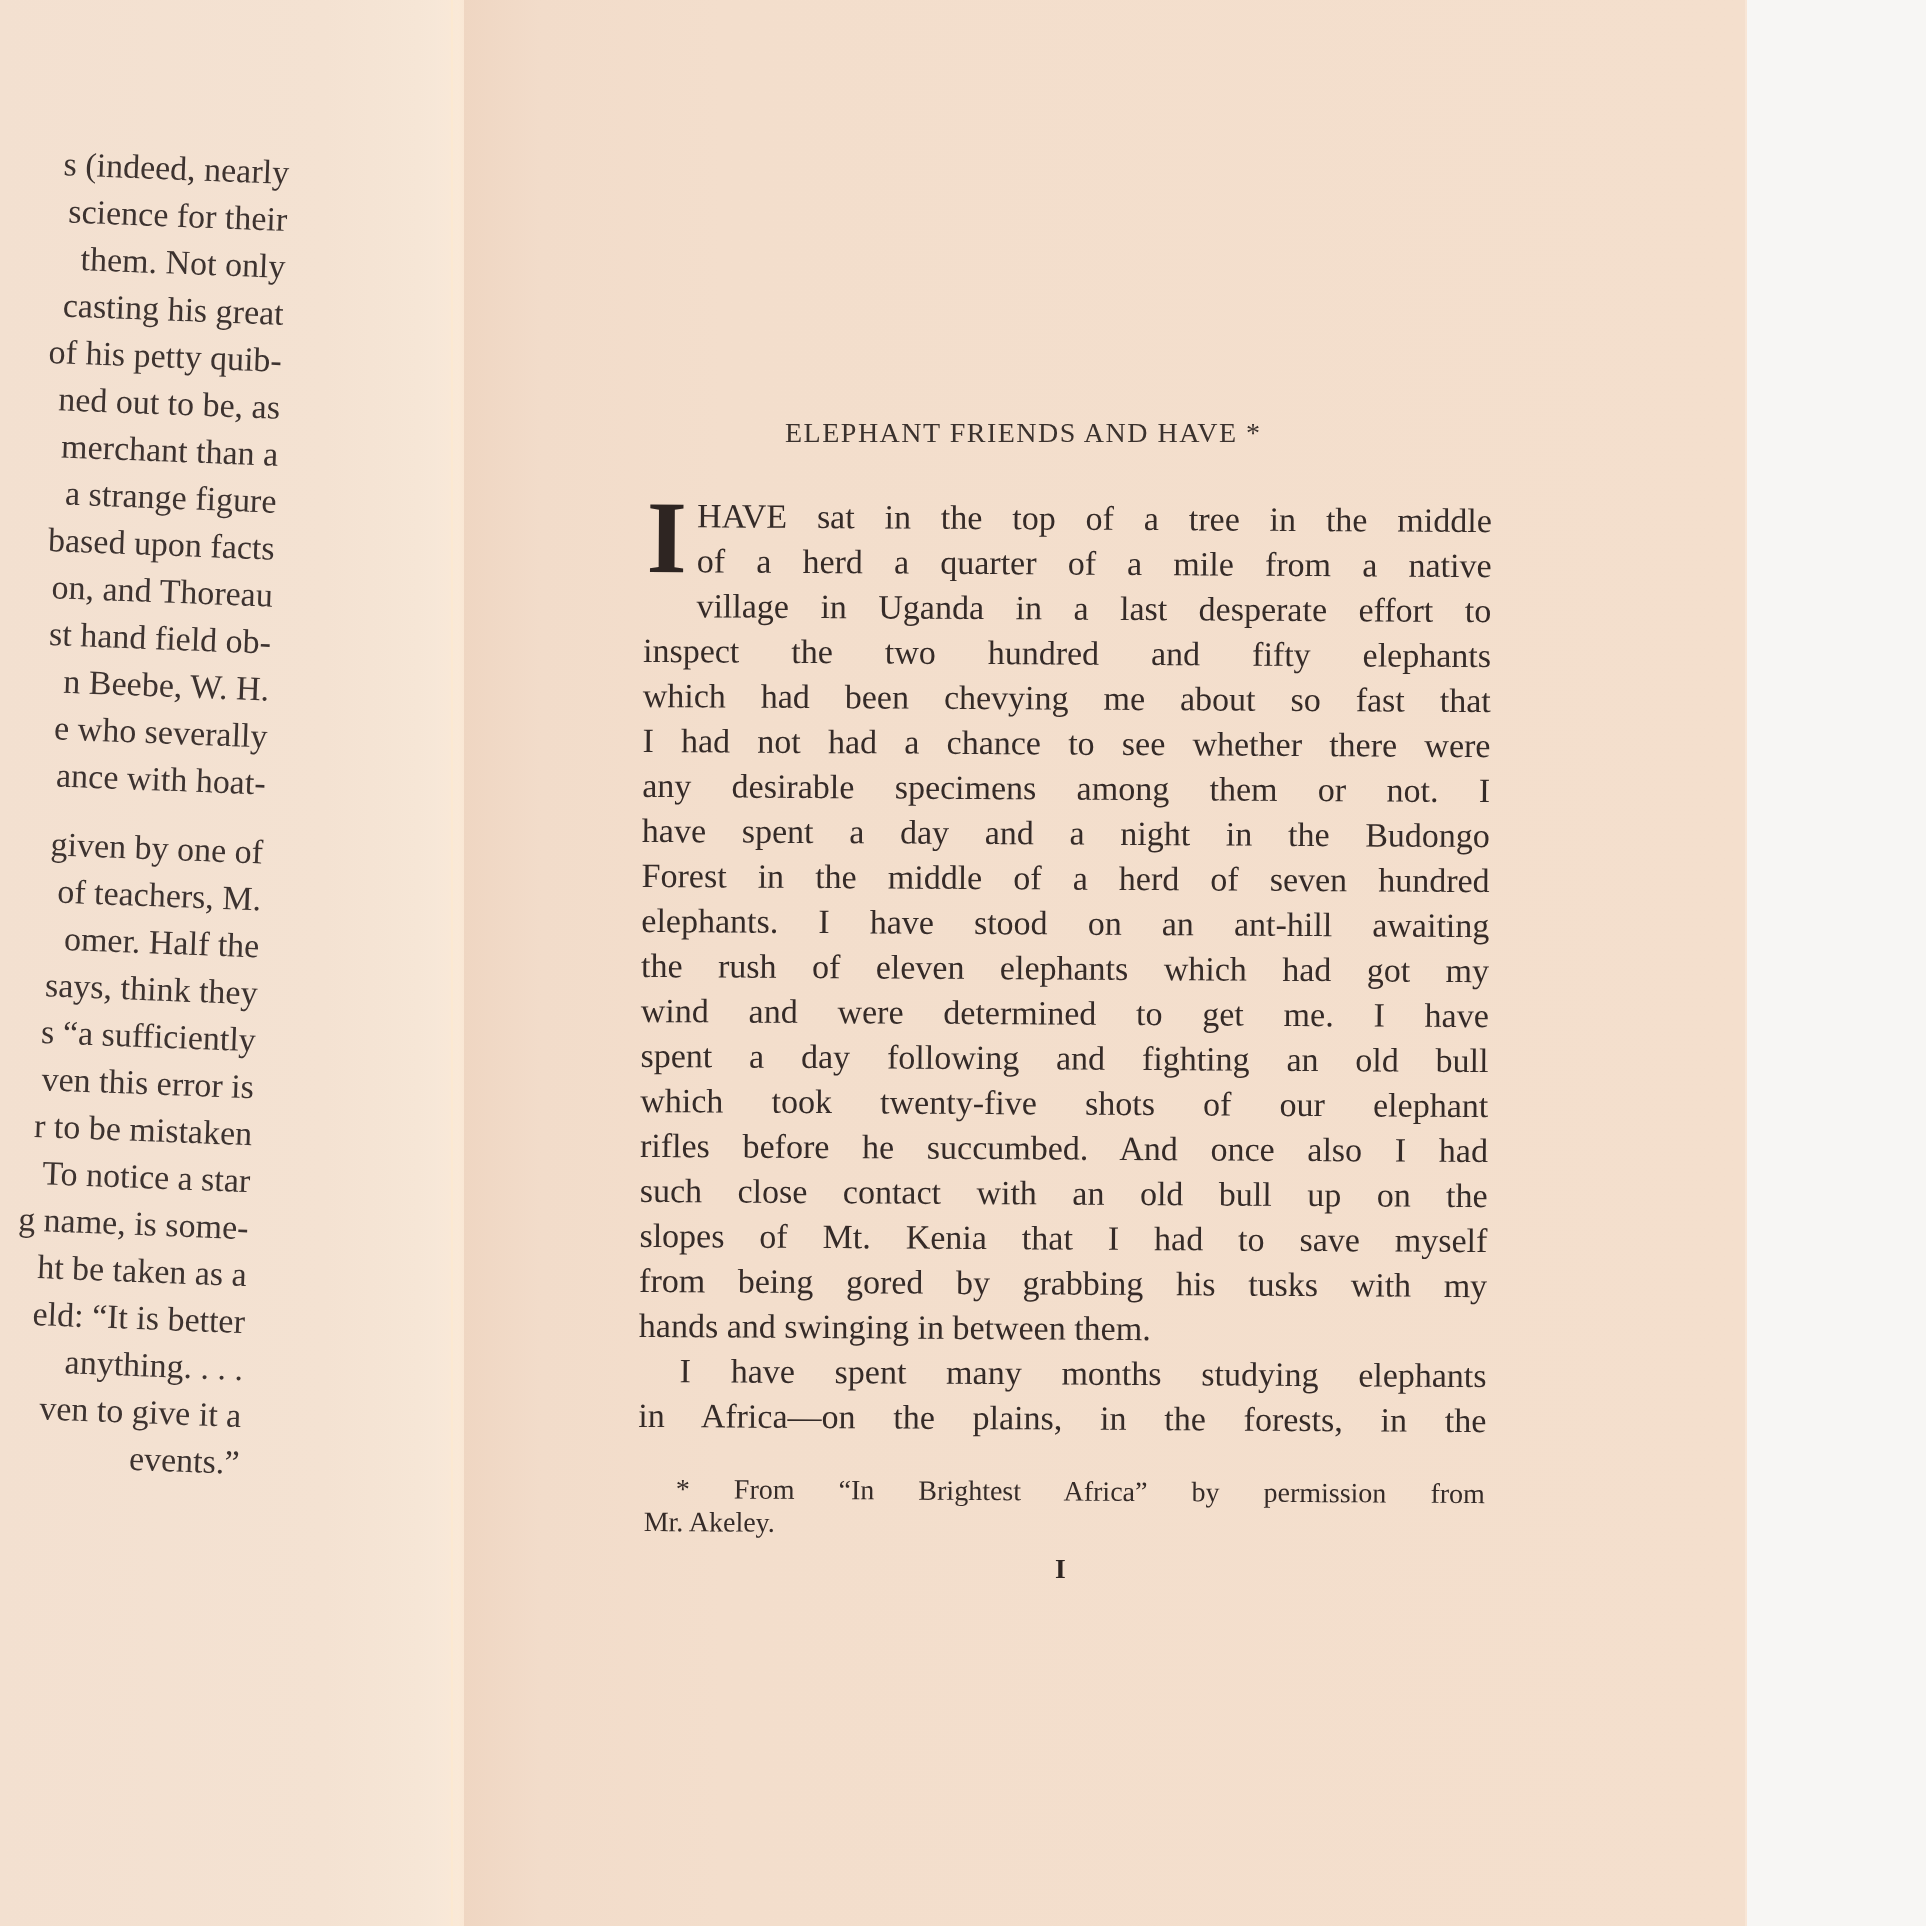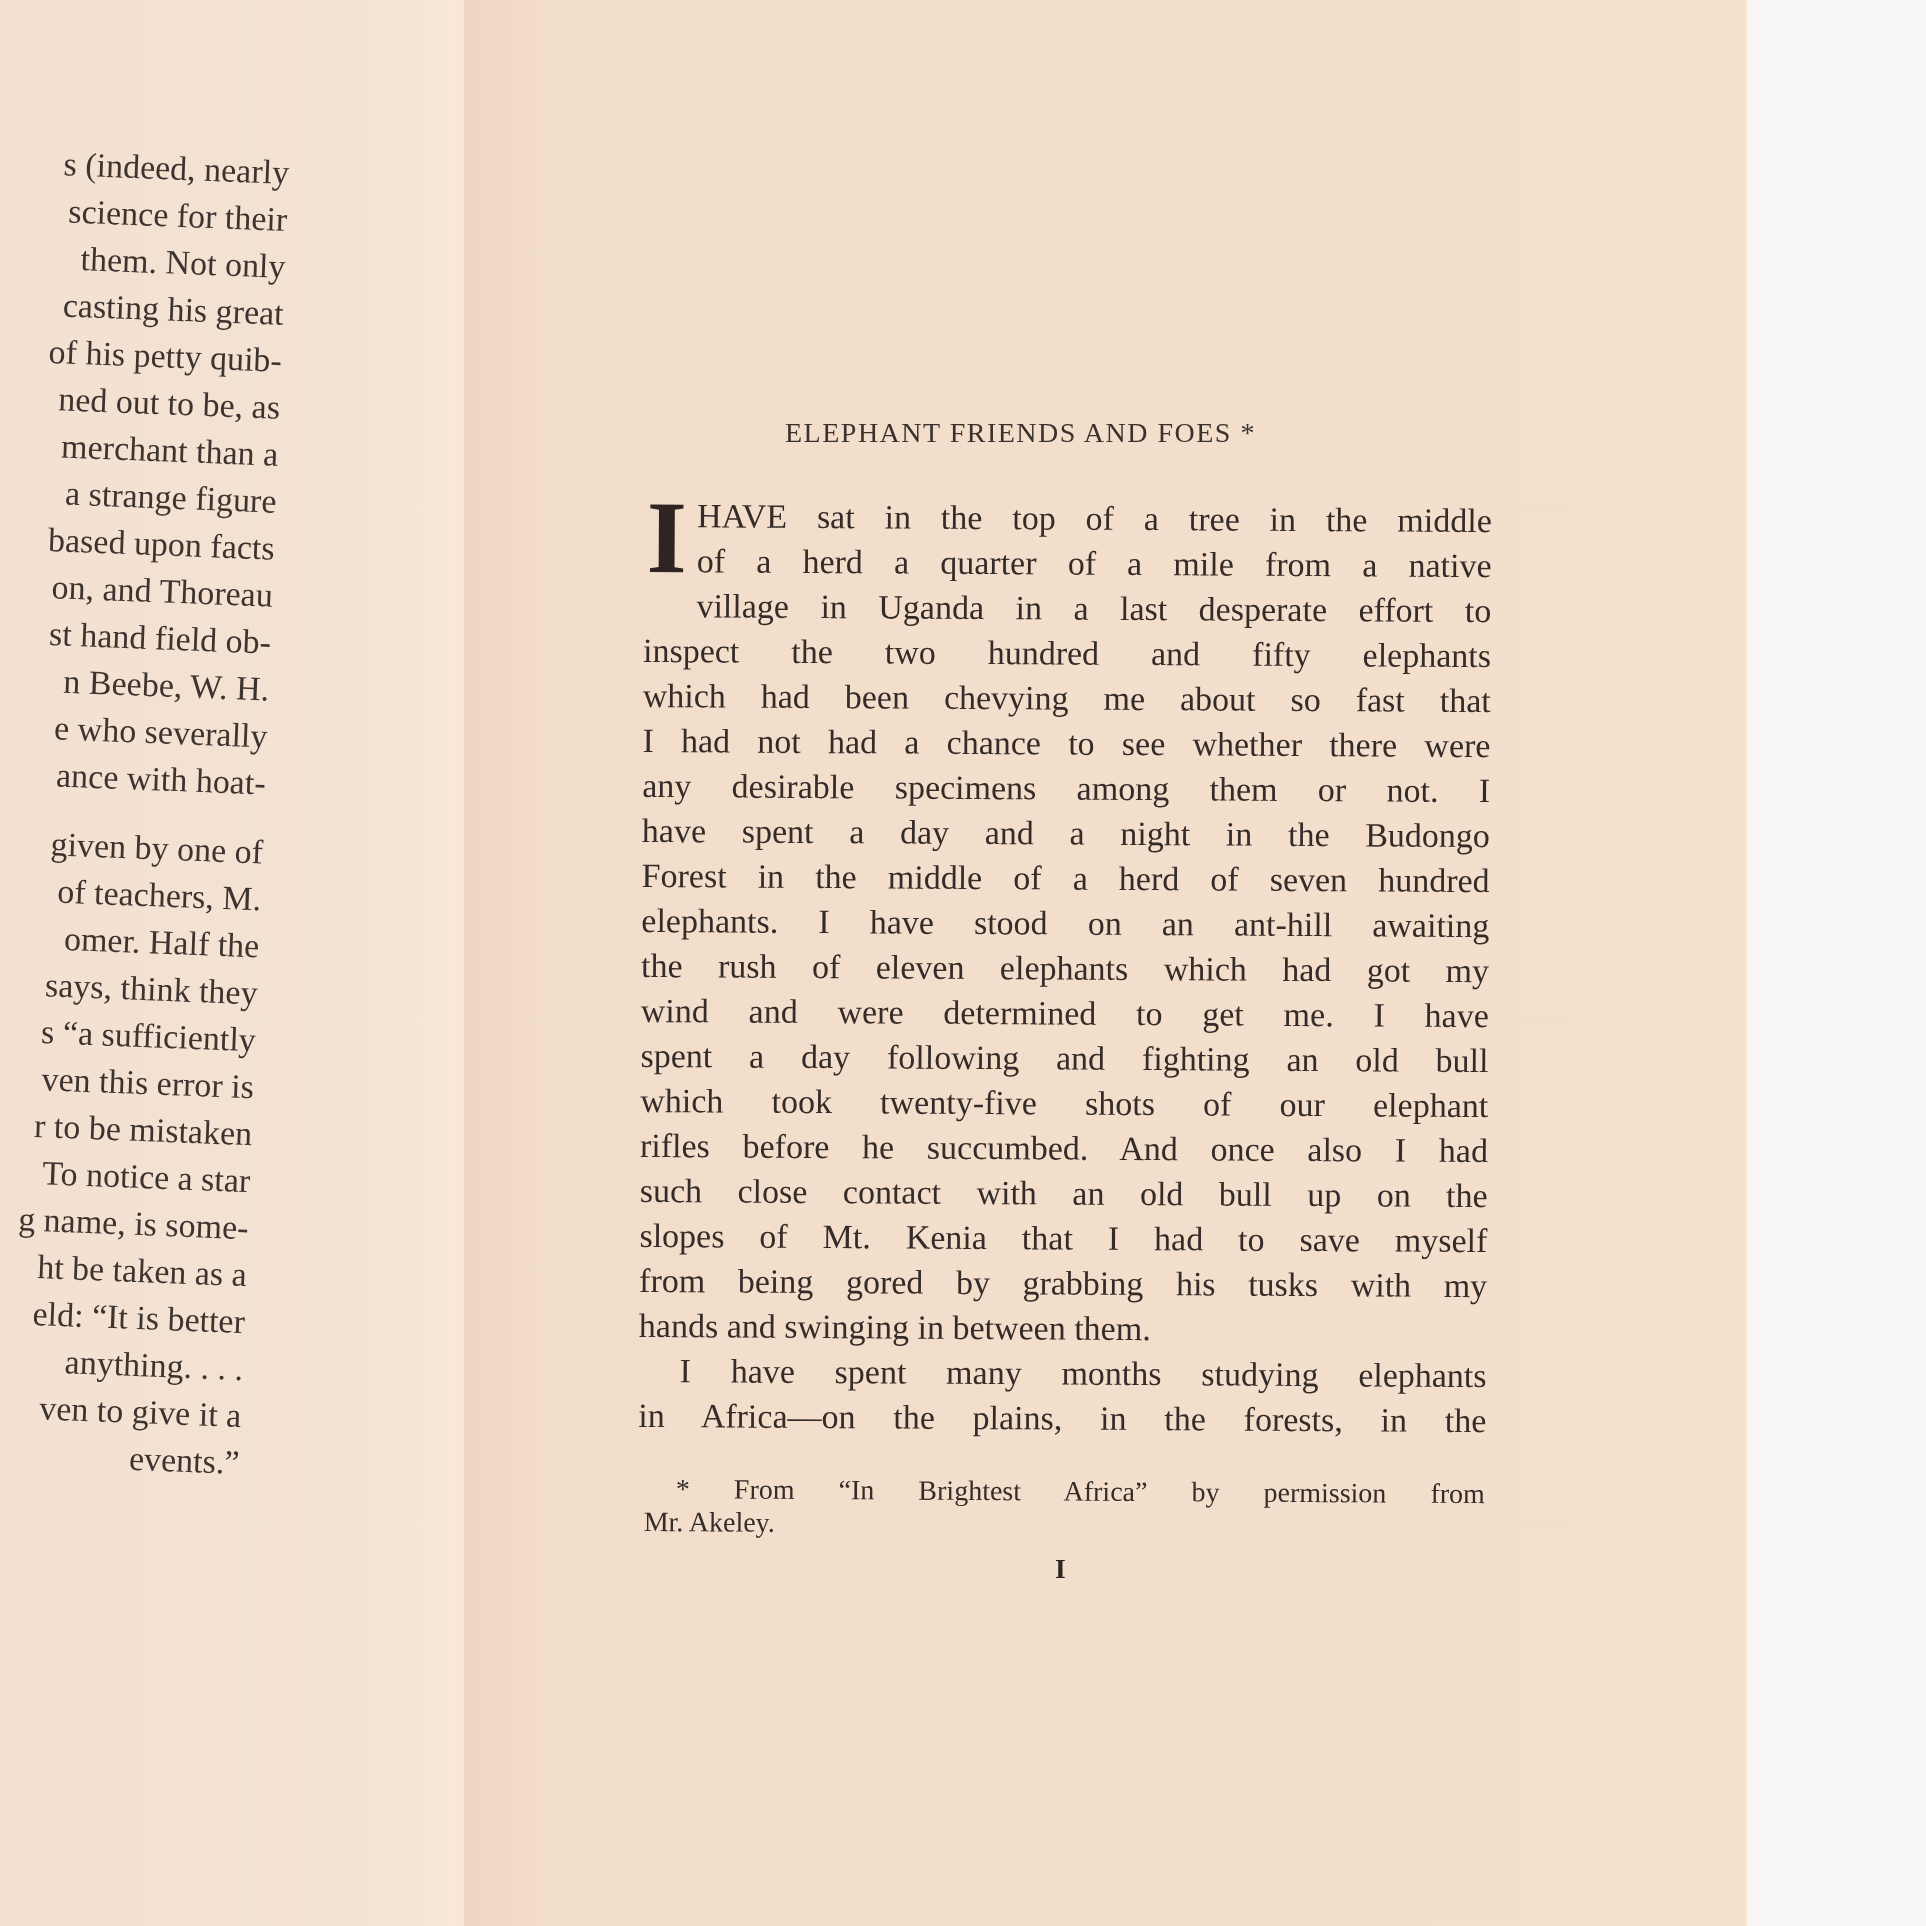--- a/index.html
+++ b/index.html
@@ -109,21 +109,21 @@
   <div class="ln">r to be mistaken</div>
   <div class="ln">To notice a star</div>
   <div class="ln">g name, is some-</div>
   <div class="ln">ht be taken as a</div>
   <div class="ln">eld: “It is better</div>
   <div class="ln">anything. . . .</div>
   <div class="ln">ven to give it a</div>
   <div class="ln">events.”</div>
 </div>
 
-<div class="chapter-title">ELEPHANT FRIENDS AND FOES *</div>
+<div class="chapter-title">ELEPHANT FRIENDS AND HAVE *</div>
 
 <div class="body-text">
   <span class="dropcap">I</span>
   <div class="ln">HAVE sat in the top of a tree in the middle</div>
   <div class="ln">of a herd a quarter of a mile from a native</div>
   <div class="ln">village in Uganda in a last desperate effort to</div>
   <div class="ln">inspect the two hundred and fifty elephants</div>
   <div class="ln">which had been chevying me about so fast that</div>
   <div class="ln">I had not had a chance to see whether there were</div>
   <div class="ln">any desirable specimens among them or not. I</div>

